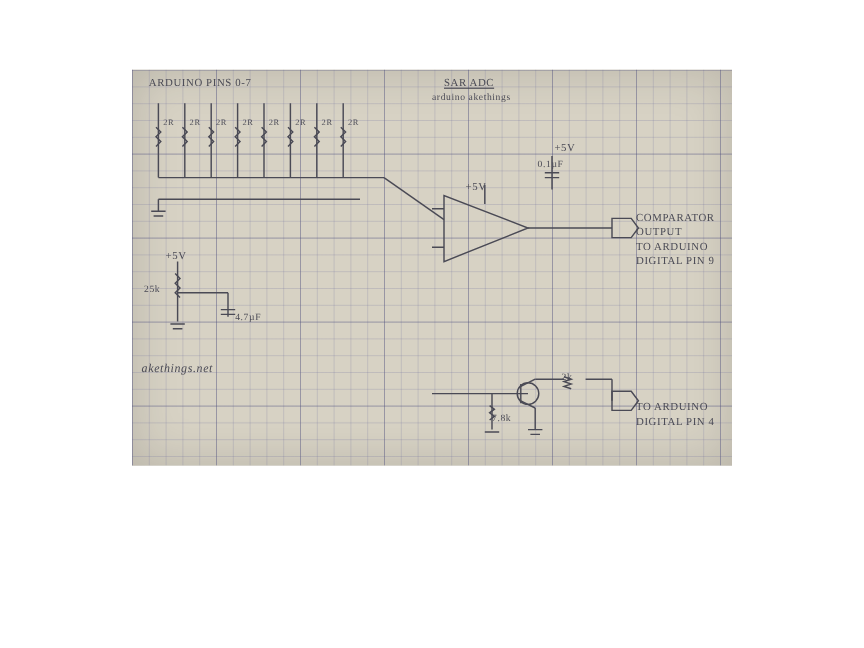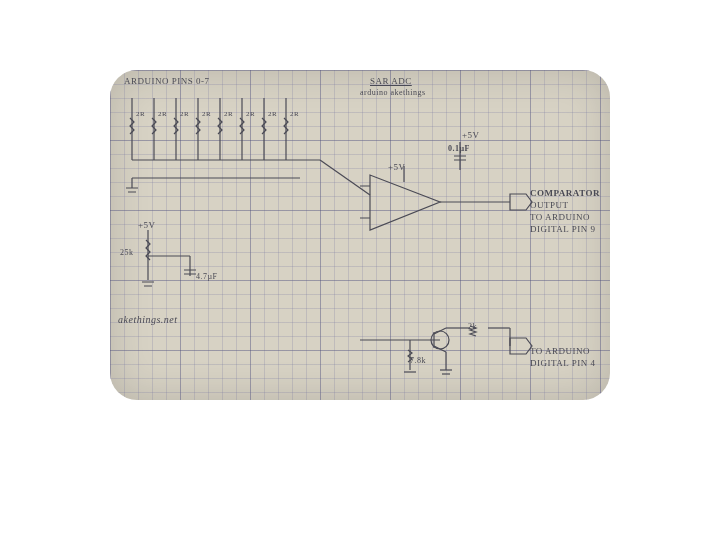--- a/index.html
+++ b/index.html
@@ -22,28 +22,27 @@
     position: absolute;
     top: 8px;
     left: 0;
     width: 100%;
     text-align: center;
     font-size: 36px;
     font-weight: 400;
   }
   .figure {
     position: absolute;
-    top: 70px;
+    top: 58px;
     left: 110px;
     width: 500px;
     height: 330px;
     background: #d7d2c4;
     box-shadow: inset 0 0 40px rgba(0,0,0,0.15);
     overflow: hidden;
-    border-radius: 27px;
   }
   .grid {
     position: absolute;
     inset: 0;
     background-image:
       linear-gradient(to right, rgba(120,120,160,0.25) 1px, transparent 1px),
       linear-gradient(to bottom, rgba(120,120,160,0.25) 1px, transparent 1px);
     background-size: 14px 14px;
   }
   .grid::after{
@@ -81,27 +80,27 @@
 
   <div class="figure">
     <div class="grid"></div>
 
     <div class="hand" style="top:6px;left:14px;">ARDUINO PINS 0-7</div>
     <div class="hand" style="top:6px;left:260px;text-decoration:underline;">SAR ADC</div>
     <div class="hand" style="top:18px;left:250px;font-size:8px;">arduino akethings</div>
 
     <div class="hand" style="top:92px;left:278px;">+5V</div>
     <div class="hand" style="top:60px;left:352px;">+5V</div>
-    <div class="hand" style="top:74px;left:338px;font-size:8px;font-weight:bold;">0.1µF</div>
+    <div class="hand" style="top:74px;left:338px;font-size:8px;">0.1µF</div>
 
     <div class="hand" style="top:150px;left:28px;">+5V</div>
     <div class="hand" style="top:178px;left:10px;font-size:8px;text-align:center;">25k</div>
     <div class="hand" style="top:202px;left:86px;font-size:8px;">4.7µF</div>
 
-    <div class="hand" style="top:118px;left:420px;font-weight:bold;">COMPARATOR</div>
+    <div class="hand" style="top:118px;left:420px;">COMPARATOR</div>
     <div class="hand" style="top:130px;left:420px;">OUTPUT</div>
     <div class="hand" style="top:142px;left:420px;">TO ARDUINO</div>
     <div class="hand" style="top:154px;left:420px;">DIGITAL PIN 9</div>
 
     <div class="hand" style="top:252px;left:358px;font-size:8px;">2k</div>
     <div class="hand" style="top:286px;left:300px;font-size:8px;">7.8k</div>
     <div class="hand" style="top:276px;left:420px;">TO ARDUINO</div>
     <div class="hand" style="top:288px;left:420px;">DIGITAL PIN 4</div>
 
     <div class="hand" style="top:244px;left:8px;font-size:10px;font-style:italic;">akethings.net</div>

